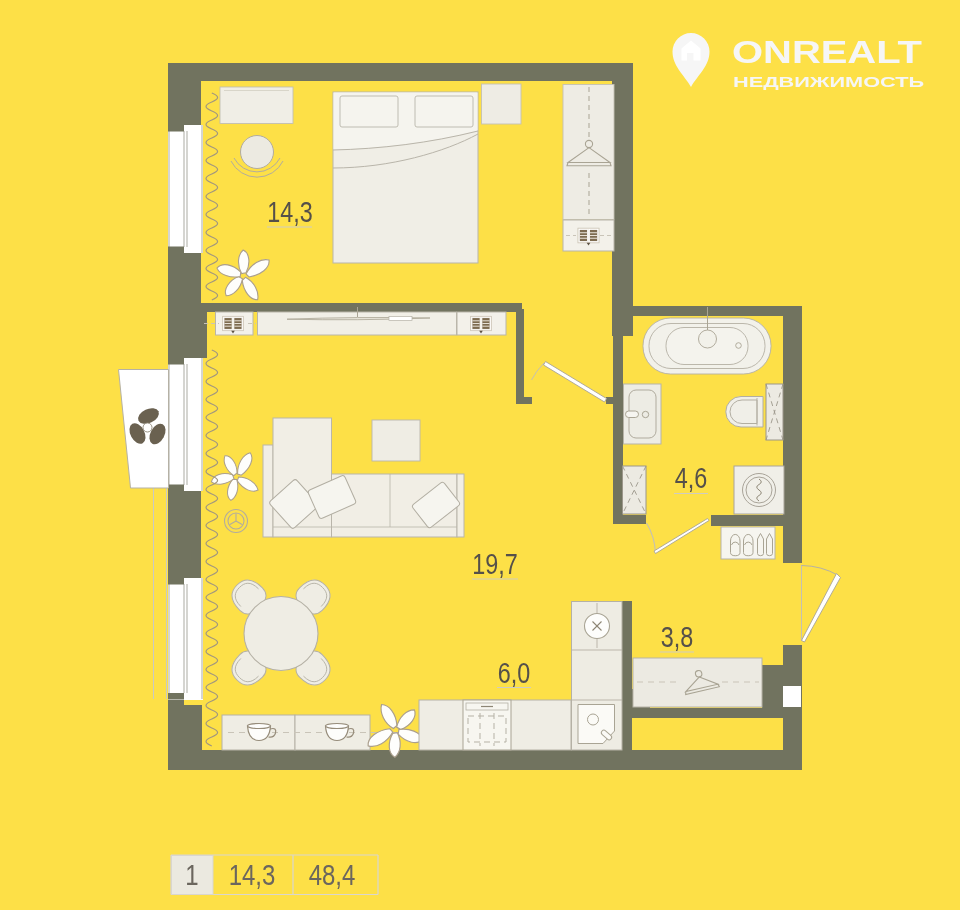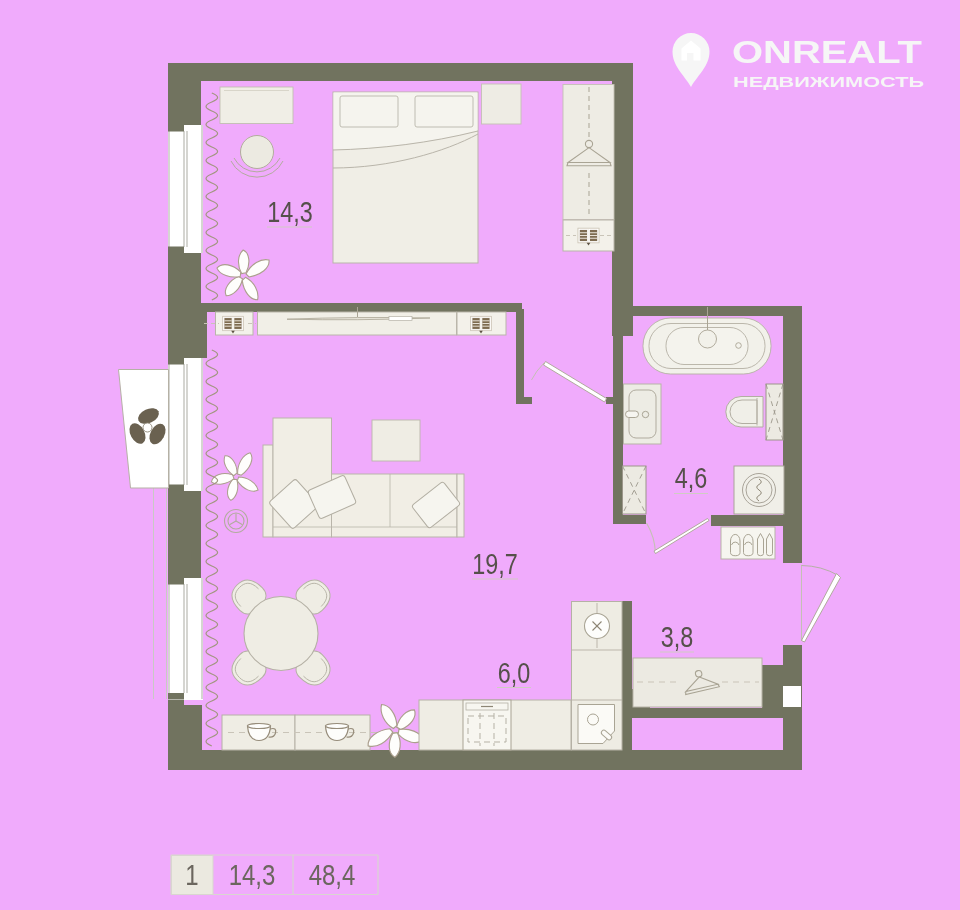--- a/index.html
+++ b/index.html
@@ -1,16 +1,16 @@
 <!DOCTYPE html>
 <html><head>
 <meta charset="utf-8">
 <style>
   html,body{margin:0;padding:0;background:#ffffff;}
-  .wrap{width:960px;height:910px;position:relative;overflow:hidden;background:#f0abfc;}
+  .wrap{width:960px;height:910px;position:relative;overflow:hidden;background:#fde047;}
   text{font-family:"Liberation Sans",sans-serif;}
 </style>
 </head>
 <body>
 <div class="wrap">
 <svg width="960" height="910" viewBox="0 0 960 910">
 <defs>
   <g id="plant" fill="#fefefc" stroke="#ab9f8d" stroke-width="1.1">
     <path d="M 3,-2 C 8,-12 18,-18 26,-16 C 27,-8 18,-1 6,1 Z" transform="rotate(-18)"></path>
     <path d="M 2,-2 C 9,-9 20,-11 27,-7 C 25,0 15,4 4,2 Z" transform="rotate(55)"></path>

